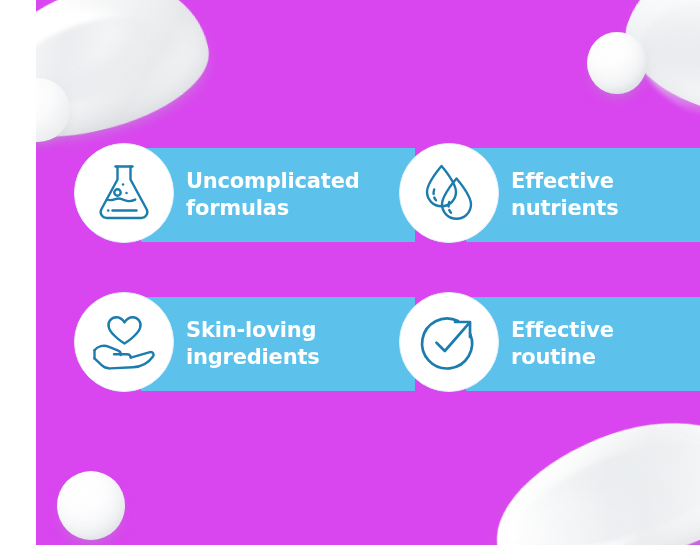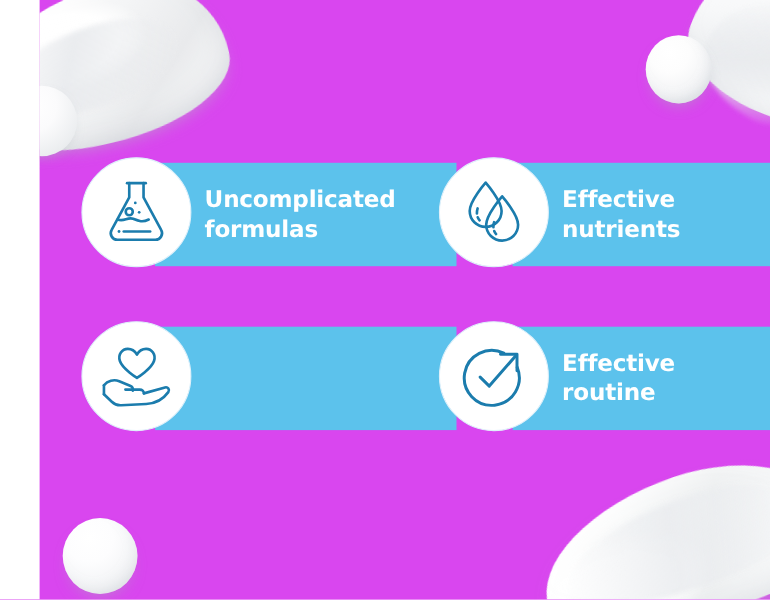--- a/index.html
+++ b/index.html
@@ -273,20 +273,22 @@
         <span>
           <svg width="66" height="58" viewBox="0 0 66 58" fill="none" stroke="#1b7cad" stroke-width="2.4" stroke-linecap="round" stroke-linejoin="round">
             <path d="M33.5 30.5 C33.5 30.5 20.5 22.5 18.0 15.2 C16.0 9.4 20.0 4.2 25.2 4.2 C29.2 4.2 31.9 6.7 33.5 9.4 C35.1 6.7 37.8 4.2 41.8 4.2 C47.0 4.2 51.0 9.4 49.0 15.2 C46.5 22.5 33.5 30.5 33.5 30.5 Z"></path>
             <path d="M3.5 37.2 C6.8 33.2 12.4 31.6 17.4 33.6 L27.2 37.6 C29.0 38.3 30.1 40.2 29.7 42.1"></path>
             <path d="M23.0 41.2 H36.0 C38.3 41.2 39.8 42.8 39.8 44.6"></path>
             <path d="M39.8 44.6 L59.0 39.2 C61.6 38.5 63.6 41.3 62.0 43.5 C57.4 49.9 49.9 53.9 41.9 54.3 L19.2 55.4 C16.0 55.6 12.9 54.4 10.6 52.2 L3.5 45.4"></path>
             <path d="M3.5 37.2 V45.4"></path>
           </svg>
         </span>
       </div>
+      <div class="card-label">Skin-loving
+ingredients</div>
     </div>
 
     <div class="benefit-card" id="card-3">
       <div class="card-bar"></div>
       <div class="card-badge">
         <span>
           <svg width="62" height="62" viewBox="0 0 62 62" fill="none" stroke="#1b7cad" stroke-width="2.7" stroke-linecap="round" stroke-linejoin="round">
             <path d="M40.0 10.0 A25 25 0 1 0 52.2 23.0"></path>
             <path d="M18.5 31.8 L26.8 40.0 L50.5 12.8"></path>
             <path d="M37.0 11.0 H52.0 V26.0"></path>

